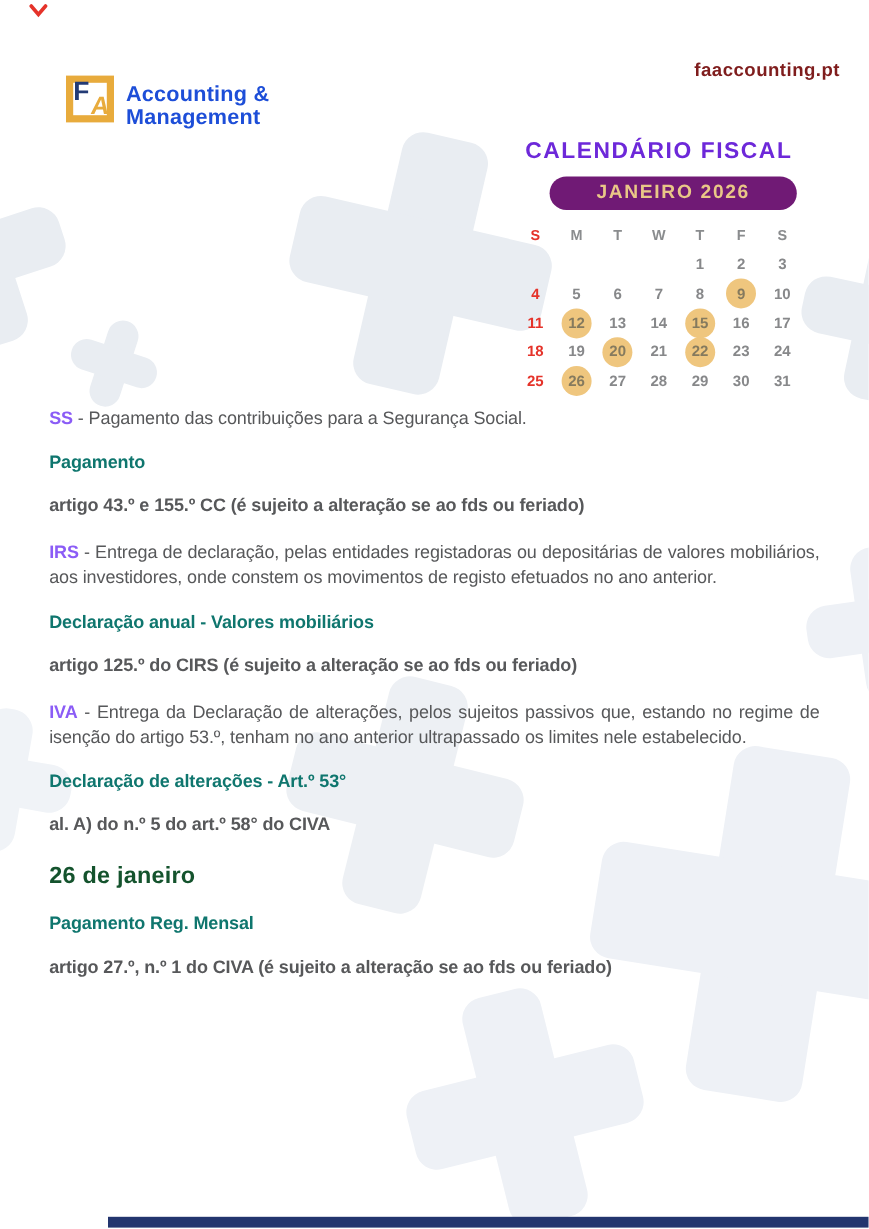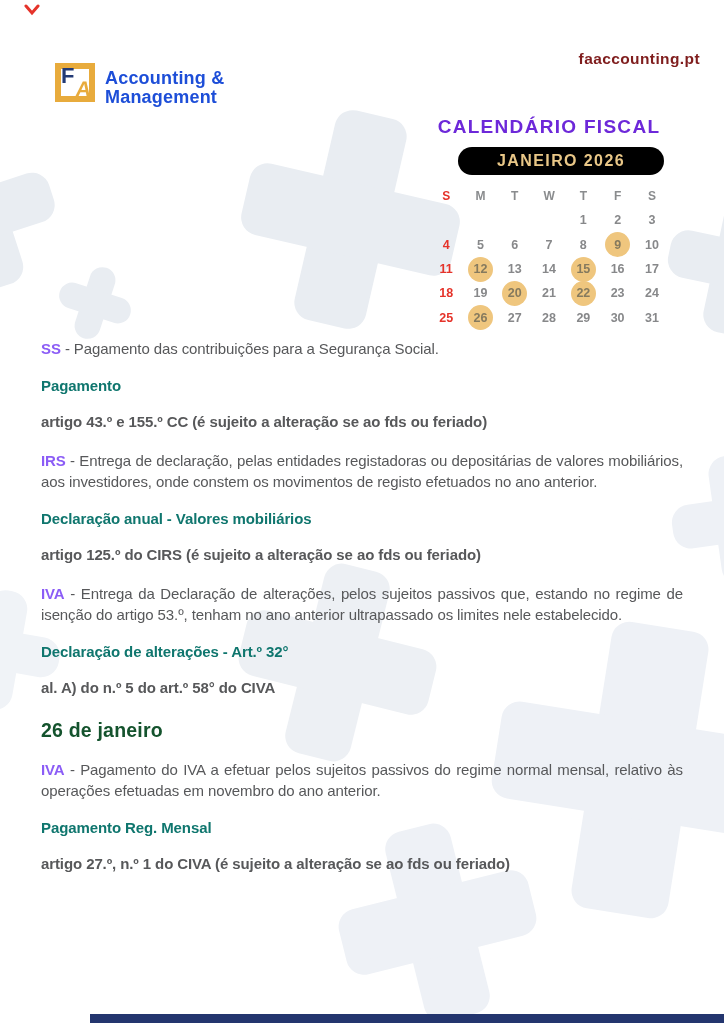--- a/index.html
+++ b/index.html
@@ -19,21 +19,21 @@
   
   .logo{left:55px;top:63px;display:flex;align-items:flex-start;}
   .logo-box{position:relative;width:28px;height:27px;border:6px solid #e8ab3c;background:#fff;}
   .logo-f{position:absolute;left:0px;top:-4px;font-size:22px;font-weight:bold;color:#223a75;line-height:1;}
   .logo-a{position:absolute;right:-2px;bottom:-3px;font-size:21px;font-weight:bold;color:#e8ab3c;line-height:1;transform:skewX(-8deg);}
   .logo-name{margin-left:10px;margin-top:6px;font-size:18px;font-weight:800;color:#1d4ed8;line-height:1.07;letter-spacing:.2px;}
   
   .site{right:24px;top:50px;font-size:15.5px;font-weight:bold;color:#7f1d1d;letter-spacing:.4px;}
   
   .cal-title{left:426px;top:116px;width:246px;text-align:center;font-size:19px;font-weight:800;color:#6d28d9;letter-spacing:1.3px;}
-  .badge{left:458px;top:147px;width:206px;height:28px;background:#000000;border-radius:15px;
+  .badge{left:458px;top:147px;width:206px;height:28px;background:#701a75;border-radius:15px;
          display:flex;align-items:center;justify-content:center;
          font-size:16px;font-weight:800;color:#e9c787;letter-spacing:1.4px;}
   
   .cal{left:429px;top:184px;display:grid;grid-template-columns:repeat(7,34.3px);grid-auto-rows:24.3px;}
   .cal .cell{display:flex;align-items:center;justify-content:center;
              font-size:12.5px;font-weight:bold;color:#87888a;}
   .cal .cell .num{display:flex;align-items:center;justify-content:center;width:25px;height:25px;border-radius:50%;}
   .cal .sun{color:#e5332a;}
   .cal .sun .num{color:#e5332a;}
   .cal .hl .num{background:#efc67e;color:#857a5e;}
@@ -207,26 +207,25 @@
 
     <p><b>SS</b> <span>- Pagamento das contribuições para a Segurança Social.</span></p>
     <p class="lbl">Pagamento</p>
     <p class="note">artigo 43.º e 155.º CC (é sujeito a alteração se ao fds ou feriado)</p>
 
     <p class="just"><b>IRS</b> <span>- Entrega de declaração, pelas entidades registadoras ou depositárias de valores mobiliários, aos investidores, onde constem os movimentos de registo efetuados no ano anterior.</span></p>
     <p class="lbl">Declaração anual - Valores mobiliários</p>
     <p class="note">artigo 125.º do CIRS (é sujeito a alteração se ao fds ou feriado)</p>
 
     <p class="just"><b>IVA</b> <span>- Entrega da Declaração de alterações, pelos sujeitos passivos que, estando no regime de isenção do artigo 53.º, tenham no ano anterior ultrapassado os limites nele estabelecido.</span></p>
-    <p class="lbl">Declaração de alterações - Art.º 32°</p>
+    <p class="lbl">Declaração de alterações - Art.º 53°</p>
     <p class="note">al. A) do n.º 5 do art.º 58° do CIVA</p>
 
     <div class="date-h">26 de janeiro</div>
 
-    <p class="just"><b>IVA</b> <span>- Pagamento do IVA a efetuar pelos sujeitos passivos do regime normal mensal, relativo às operações efetuadas em novembro do ano anterior.</span></p>
     <p class="lbl">Pagamento Reg. Mensal</p>
     <p class="note">artigo 27.º, n.º 1 do CIVA (é sujeito a alteração se ao fds ou feriado)</p>
 
   </div>
 
   <div class="layer bottom-bar"></div>
 
 </div>
 
 </body></html>

